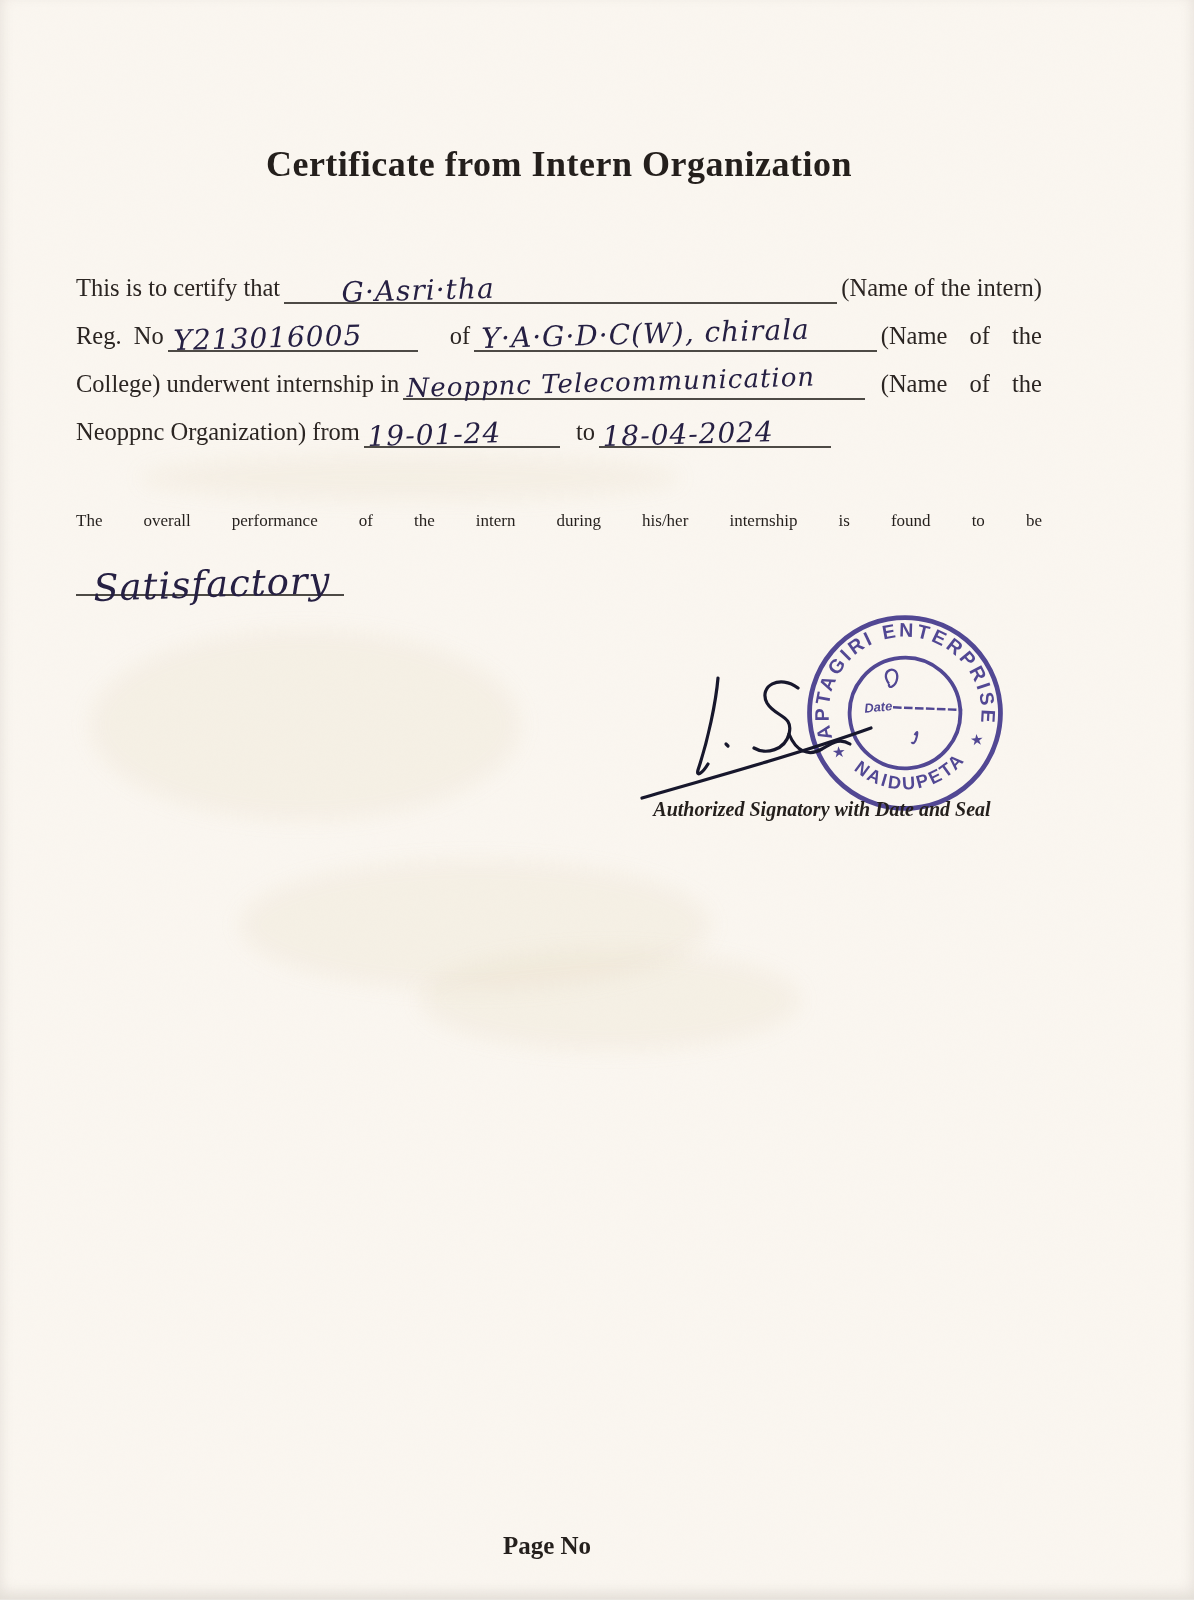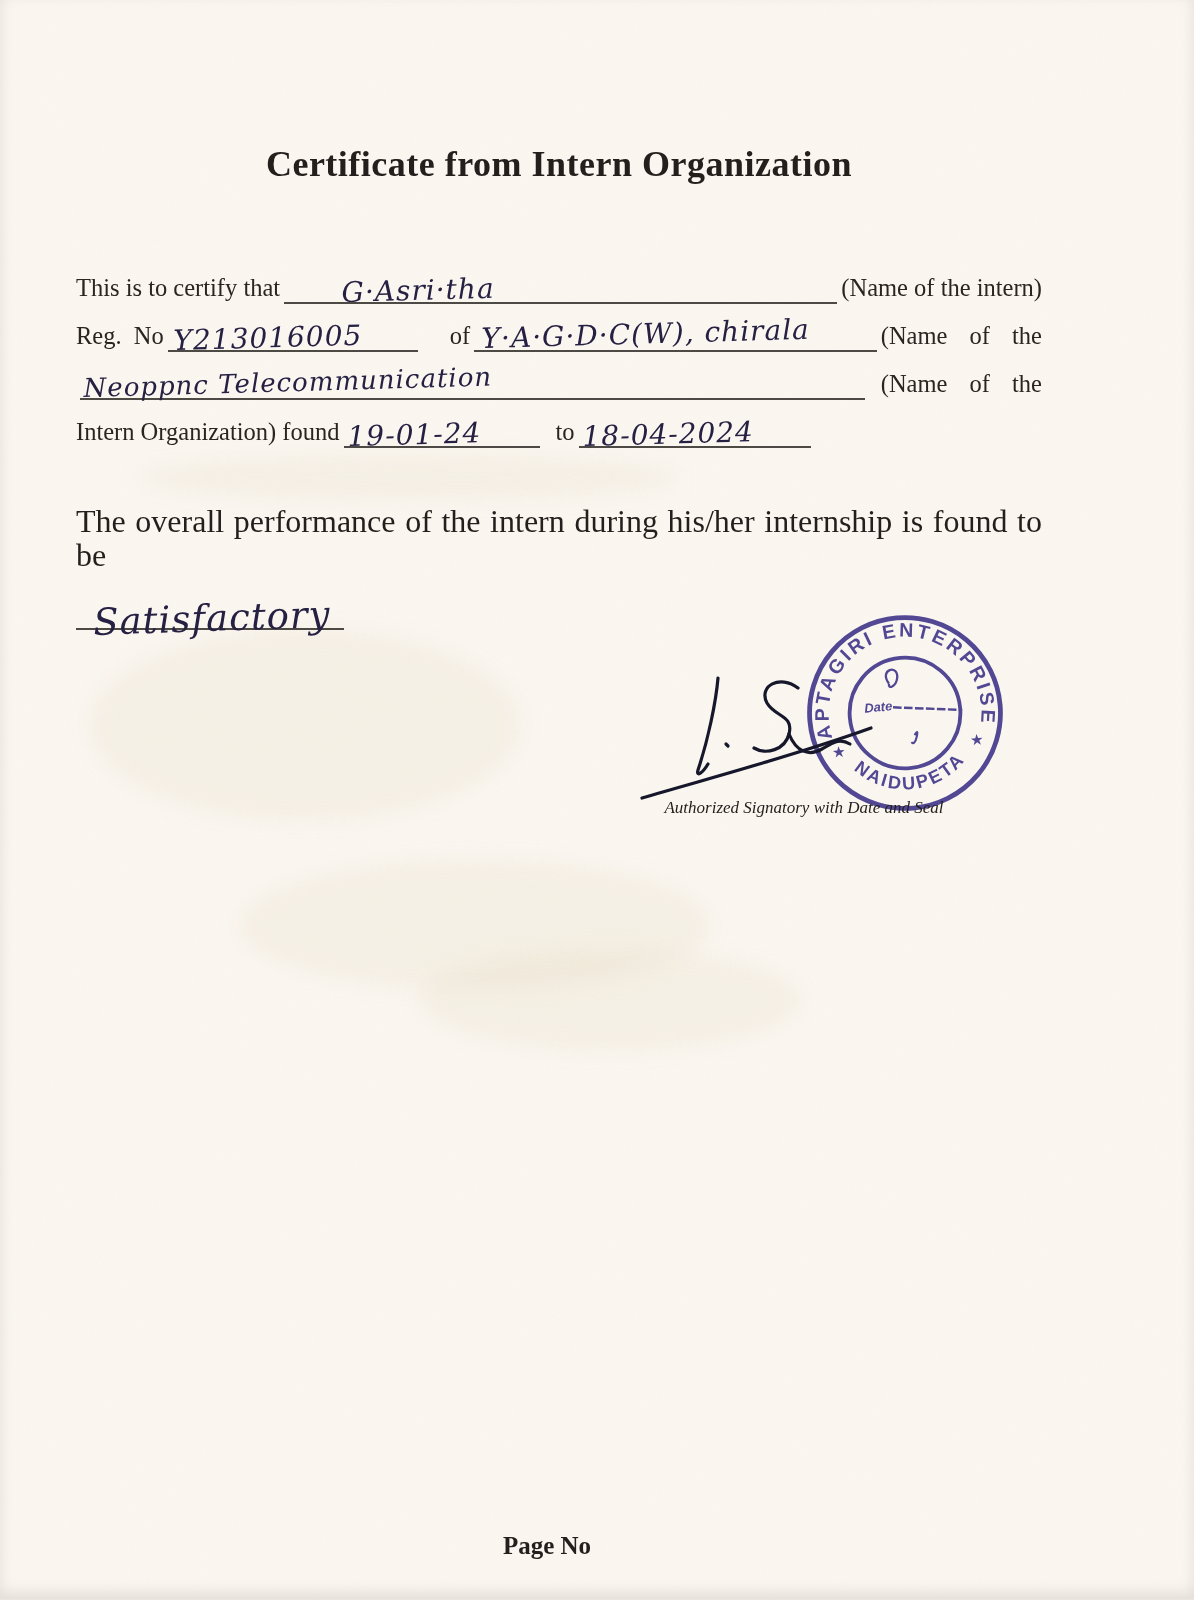--- a/index.html
+++ b/index.html
@@ -35,37 +35,37 @@
   .grow{flex:1;}
   .hw{
     position:absolute;bottom:-7px;left:12px;white-space:nowrap;
     font-family:"DejaVu Serif", serif;font-style:italic;
     font-size:28px;color:#262043;letter-spacing:1px;
     transform:rotate(-1.6deg);transform-origin:left bottom;
   }
 
   .perf-block{position:absolute;left:76px;top:504px;width:966px;}
   .perf-statement{
-    font-size:32px;line-height:34px;
+    font-size:17px;line-height:34px;
     text-align:justify;text-align-last:justify;color:#241f1c;
   }
   .perf-line{display:flex;align-items:flex-end;height:52px;font-size:24.5px;margin-top:6px;}
   .perf-line .blank{width:268px;height:40px;margin:0;}
   .hw-big{
     position:absolute;bottom:-16px;left:18px;white-space:nowrap;
     font-family:"DejaVu Serif", serif;font-style:italic;
     font-size:37px;color:#262043;letter-spacing:1px;
     transform:rotate(-2deg);transform-origin:left bottom;
   }
 
   .seal{position:absolute;left:800px;top:608px;width:210px;height:210px;transform:rotate(-5deg);opacity:.92;mix-blend-mode:multiply;}
   .signature{position:absolute;left:626px;top:658px;width:280px;height:150px;}
   .sig-caption{
-    position:absolute;left:588px;top:798px;width:432px;
-    font-size:17px;font-style:italic;font-weight:normal;color:#241f1c;
+    position:absolute;left:606px;top:798px;width:432px;
+    font-size:20px;font-style:italic;font-weight:bold;color:#241f1c;
     text-align:center;white-space:nowrap;
   }
   .footer{
     position:absolute;top:1532px;left:0;width:100%;
     text-align:center;transform:translateX(-50px);
     font-size:25px;font-weight:bold;color:#241f1c;
   }
 </style>
 </head>
 <body>
@@ -103,28 +103,29 @@
         <span class="hw" style="left:6px;">Y213016005</span>
       </span>
       <span class="typed" style="margin-left:28px;">of</span>
       <span class="blank grow">
         <span class="hw" style="left:8px;bottom:-5px;">Y·A·G·D·C(W), chirala</span>
       </span>
       <span class="paren stretch">(Name of the</span>
     </div>
 
     <div class="line">
+      <span class="typed">College) underwent internship in</span>
       <span class="blank grow">
         <span class="hw" style="left:4px;bottom:-5px;font-size:26px;">Neoppnc Telecommunication</span>
       </span>
       <span class="paren stretch" style="margin-left:12px;">(Name of the</span>
     </div>
 
     <div class="line">
-      <span class="typed">Intern Organization) found</span>
+      <span class="typed">Neoppnc Organization) from</span>
       <span class="blank" style="width:196px;">
         <span class="hw" style="left:4px;">19-01-24</span>
       </span>
       <span class="typed" style="margin-left:12px;">to</span>
       <span class="blank" style="width:232px;">
         <span class="hw" style="left:4px;">18-04-2024</span>
       </span>
     </div>
   </div>
 

